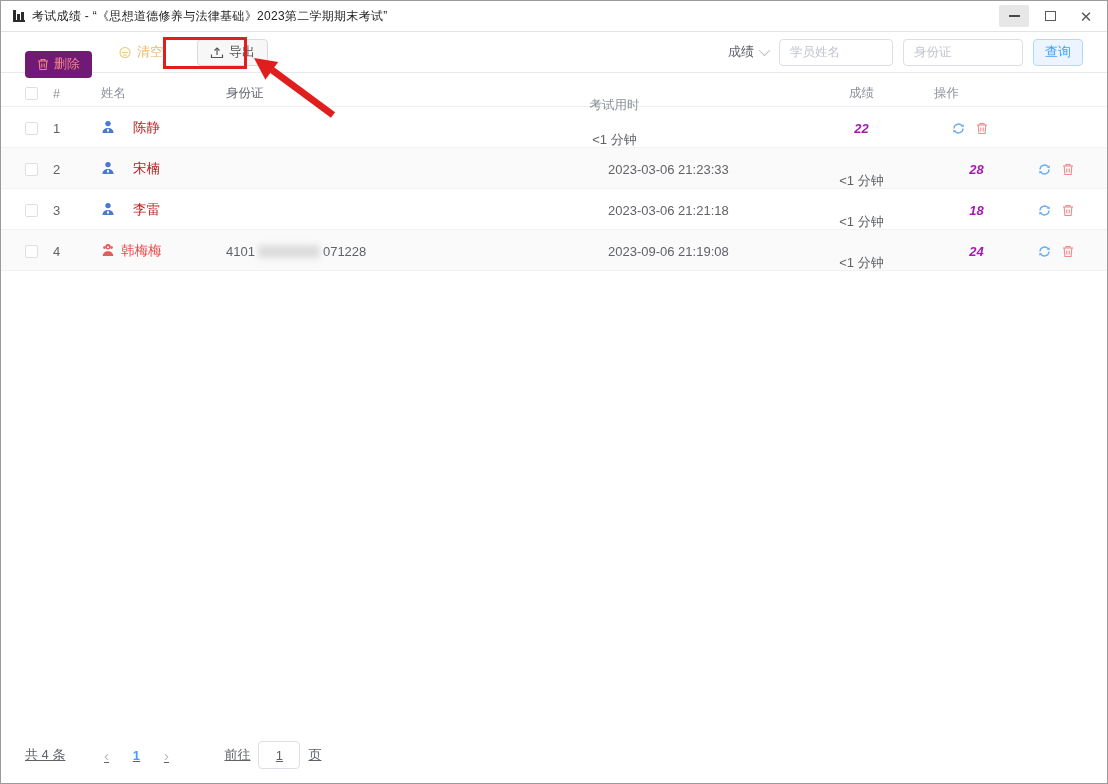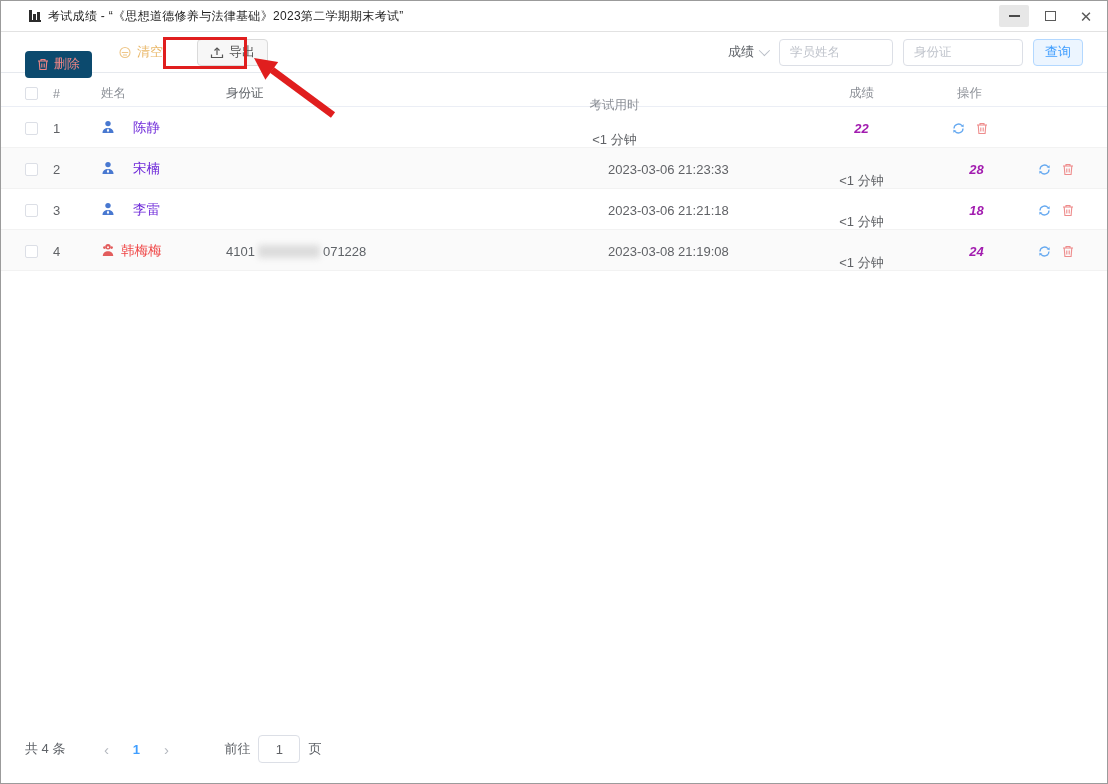--- a/index.html
+++ b/index.html
@@ -1,36 +1,36 @@
 <!DOCTYPE html>
 <html><head>
 <meta charset="utf-8">
 <style>
   * { box-sizing: border-box; margin: 0; padding: 0; }
   html,body { width:1108px; height:784px; }
   body { font-family:"Liberation Sans","DejaVu Sans",sans-serif; background:#fff; }
   .window { position:relative; width:1108px; height:784px; border:1px solid #9b9b9b; background:#fff; overflow:hidden; }
 
   
-  .titlebar { height:31px; display:flex; align-items:center; padding:0 6px 0 28px; border-bottom:1px solid #e2e2e2; }
+  .titlebar { height:31px; display:flex; align-items:center; padding:0 6px 0 12px; border-bottom:1px solid #e2e2e2; }
   .chart-icon { display:inline-flex; align-items:flex-end; gap:1px; height:12px; margin-right:7px; border-bottom:2px solid #2b2b2b; padding:0 1px 0 0; }
   .chart-icon i { display:block; width:3px; background:#2b2b2b; }
   .chart-icon i:nth-child(1){height:10px;} .chart-icon i:nth-child(2){height:6px;} .chart-icon i:nth-child(3){height:8px;}
   .title-text { font-size:12px; color:#1f1f1f; letter-spacing:.3px; }
   .win-controls { margin-left:auto; display:flex; align-items:center; }
   .win-btn { width:30px; height:22px; display:flex; align-items:center; justify-content:center; margin-left:6px; border-radius:2px; }
   .win-btn.min { background:#e7e7e7; }
   .glyph-min { width:11px; height:2px; background:#4a4a4a; }
   .glyph-max { width:11px; height:10px; border:1.5px solid #5a5a5a; }
   .glyph-close { font-size:15px; color:#5a5a5a; line-height:1; }
 
   
   .toolbar { position:relative; height:41px; display:flex; align-items:center; padding:0 24px; border-bottom:1px solid #e6e9ee; }
   .tbtn { display:inline-flex; align-items:center; gap:5px; height:27px; padding:0 12px; border-radius:4px; font-size:13px; cursor:pointer; }
-  .btn-delete { background:#0c4a6e; color:#ef8585;margin-top:24px; }
+  .btn-delete { background:#701a75; color:#ef8585;margin-top:24px; }
   .btn-clear { color:#e9b768; margin-left:14px; }
   .btn-export { background:#f7f7f7; border:1px solid #dadada; color:#555; margin-left:22px; }
   .tbtn svg { display:block; }
 
   .filters { margin-left:auto; display:flex; align-items:center; gap:10px; }
   .select-ctrl { display:flex; align-items:center; gap:5px; font-size:13px; color:#5f6368; cursor:pointer; margin-right:2px; }
   .chev { width:8px; height:8px; border-right:1.5px solid #b9bec7; border-bottom:1.5px solid #b9bec7; transform:rotate(45deg) translateY(-2px); }
   .txt-input { height:27px; border:1px solid #dcdfe6; border-radius:4px; padding:0 10px; font-size:12.5px; color:#606266; outline:none; font-family:inherit; }
   .txt-input::placeholder { color:#c0c4cc; }
   .inp-name { width:114px; }
@@ -44,35 +44,35 @@
   
   .grid-row { display:grid; grid-template-columns:44px 40px 125px 230px 349px 145px 85px auto; align-items:center; }
   .thead { height:34px; border-bottom:1px solid #ebeef5; color:#8b8f96; font-size:12.5px; }
   .trow { height:41px; border-bottom:1px solid #f2f2f2; font-size:13px; color:#606266; }
   .trow.stripe { background:#fafafa; }
   .c-check { padding-left:24px; }
   .checkbox { display:block; width:13px; height:13px; border:1px solid #dcdfe6; border-radius:2px; background:#fff; cursor:pointer; }
   .c-index { padding-left:8px; }
   .c-name { display:flex; align-items:center; gap:6px; padding-left:16px; }
   .c-name .name { font-size:13.5px; text-decoration:none; cursor:pointer; }
-  .name.blue { color:#6d28d9;padding-left:12px; }
+  .name.blue { color:#b91c1c;padding-left:12px; }
   .name.red { color:#ef4444; }
   .c-id { padding-left:16px; color:#5f6368; }
   .id-blur { display:inline-block; width:62px; height:13px; margin:0 3px -2px 3px; border-radius:2px; background:#dcdcdc; filter:blur(3px); }
   .c-time { padding-left:168px; }
   .thead .c-time { padding-left:200px; }
   .c-duration { text-align:center;margin-top:24px; }
   .c-score { text-align:center; }
   .trow .c-score { color:#a21caf; font-weight:bold;font-style:italic; }
   .c-ops { display:flex; align-items:center; justify-content:center; gap:11px; padding-right:14px; }
-  .thead .c-ops { display:block; text-align:center; padding-right:14px; }
+  .thead .c-ops { display:block; text-align:left; padding-right:14px; }
   .op-icon { display:inline-flex; cursor:pointer; }
 
   
-  .pagebar { position:absolute; left:24px; bottom:20px; display:flex; align-items:center; font-size:13px; color:#5f6368; }
+  .pagebar { position:absolute; left:24px; bottom:14px; display:flex; align-items:center; font-size:13px; color:#5f6368;text-decoration:underline; }
   .pg-total { margin-right:28px; }
   .pg-arrow { width:26px; text-align:center; color:#b4b8bf; font-size:15px; cursor:pointer; }
   .pg-num { width:34px; text-align:center; color:#409eff; font-weight:bold; cursor:pointer; }
   .pg-goto { margin-left:45px; }
   .pg-input { width:42px; height:28px; margin:0 8px; border:1px solid #dcdfe6; border-radius:4px; text-align:center; font-size:13px; color:#606266; outline:none; font-family:inherit; }
 </style>
 </head>
 <body>
 
 <div class="window">
@@ -296,21 +296,21 @@
       <span><svg width="14" height="14" viewBox="0 0 14 14">
             <circle cx="3.4" cy="4.6" r="1.3" fill="#e25c5c"></circle>
             <circle cx="10.6" cy="4.6" r="1.3" fill="#e25c5c"></circle>
             <circle cx="7" cy="3.8" r="2.7" fill="#e25c5c"></circle>
             <path d="M1.8 13c0-3 2.2-4.8 5.2-4.8s5.2 1.8 5.2 4.8z" fill="#e25c5c"></path>
             <circle cx="7" cy="4.2" r="1" fill="#fff"></circle>
           </svg></span>
       <a class="name red">韩梅梅</a>
     </div>
     <div class="c-id"><span>4101</span><span class="id-blur"></span><span>071228</span></div>
-    <div class="c-time">2023-03-08 21:19:08</div>
+    <div class="c-time">2023-09-06 21:19:08</div>
     <div class="c-duration">&lt;1 分钟</div>
     <div class="c-score">24</div>
     <div class="c-ops">
       <span class="op-icon">
           <svg width="13" height="13" viewBox="0 0 13 13">
             <g fill="none" stroke="#64a8f0" stroke-width="1.3">
               <path d="M11 6.5A4.5 4.5 0 0 1 3 9.3"></path>
               <path d="M2 6.5A4.5 4.5 0 0 1 10 3.7"></path>
             </g>
             <polygon points="11.6,2.2 11.6,5.2 8.6,4.2" fill="#64a8f0"></polygon>

